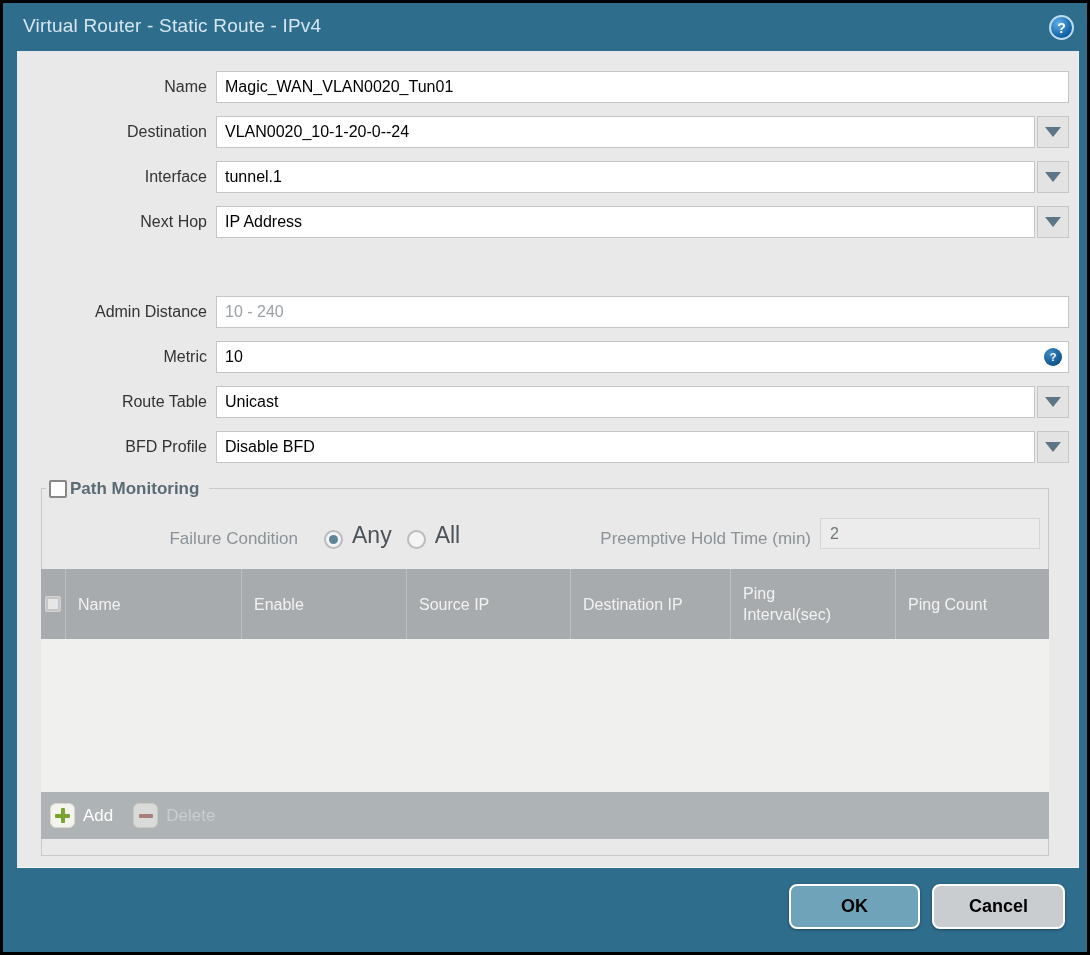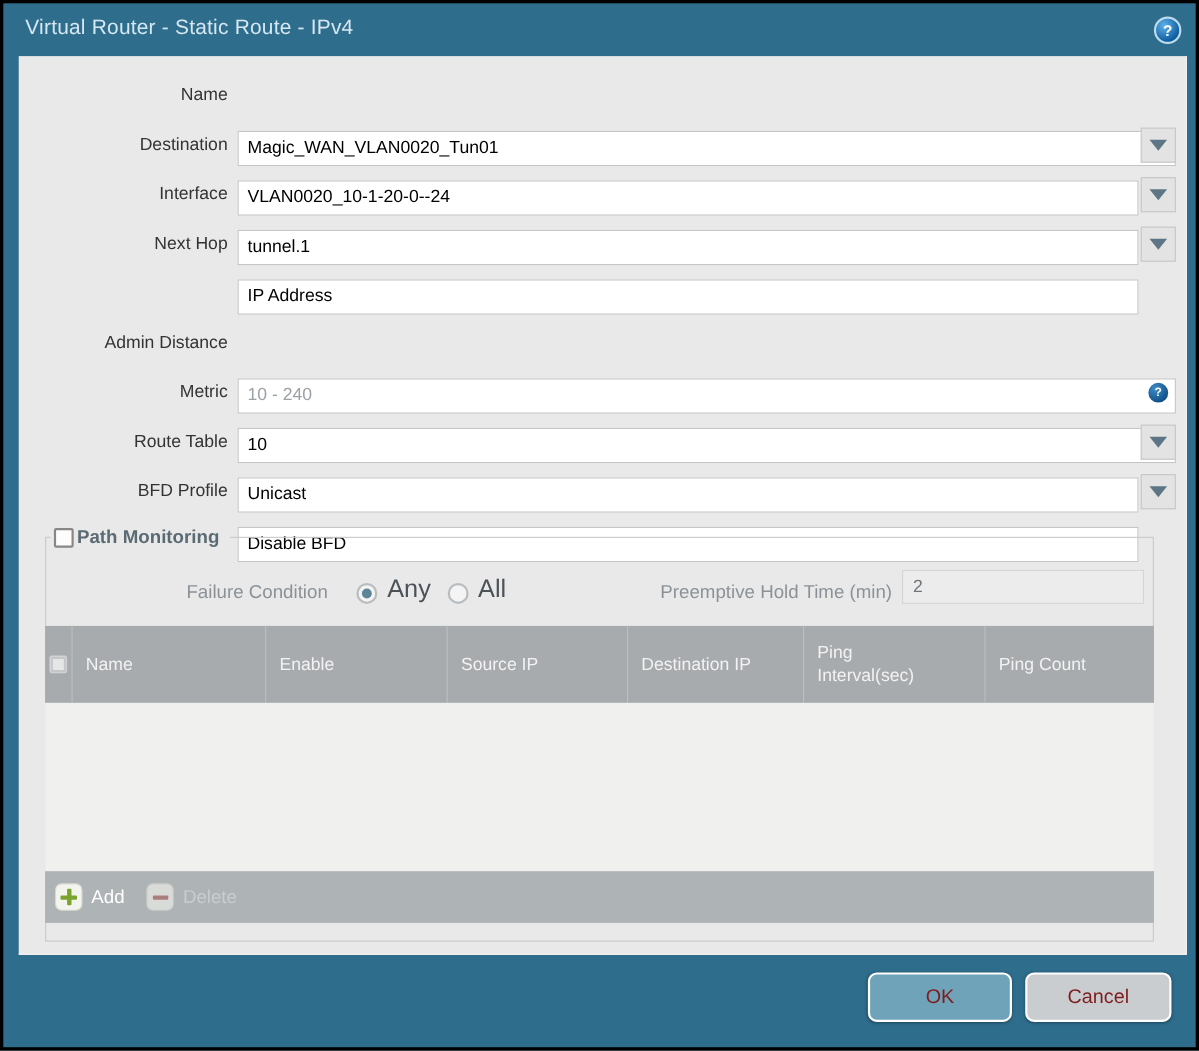--- a/index.html
+++ b/index.html
@@ -35,21 +35,20 @@
   .form-label {
     width:199px; flex-shrink:0; text-align:right; padding-right:9px;
     line-height:32px; font-size:16px; color:#333;
     white-space:nowrap; overflow:hidden;
   }
   .input-wrap { flex:1; display:flex; position:relative; }
   .txt {
     flex:1; min-width:0; height:32px; border:1px solid #c5c5c5; background:#fff;
     font-family:"Liberation Sans",sans-serif; font-size:16px; color:#000; padding:0 8px;
     outline:none;
-    margin-top:48px;
   }
   .txt::placeholder { color:#9ba1a5; opacity:1; }
   .dd-btn {
     width:32px; height:32px; margin-left:2px; background:#e3e3e3;
     border:1px solid #c6c6c6; display:flex; align-items:center; justify-content:center;
     cursor:pointer;
   }
   .tri-down {
     width:0; height:0; border-left:8px solid transparent;
     border-right:8px solid transparent; border-top:10px solid #5d7584;
@@ -125,22 +124,22 @@
   .icon-minus::before {
     content:""; position:absolute; background:#a95f5f; border-radius:1px;
     left:5px; top:10px; width:14px; height:4px;
   }
   .add-label { color:#fff; font-size:17px; }
   .del-label { color:#c9cdd0; font-size:17px; }
 
   
   .btn {
     position:absolute; top:881px; height:45px; border:2px solid #fff; border-radius:8px;
-    font-family:"Liberation Sans",sans-serif; font-size:18px; color:#7f1d1d;
-    cursor:pointer; box-shadow:0 1px 3px rgba(0,0,0,.35);
+    font-family:"Liberation Sans",sans-serif; font-size:18px; color:#000000;
+    cursor:pointer; box-shadow:0 1px 3px rgba(0,0,0,.35);font-weight:bold;
   }
   .btn-ok { left:786px; width:131px; background:#6fa3ba; }
   .btn-cancel { left:929px; width:133px; background:#c9cdd0; }
 </style>
 </head>
 <body>
 
 <div class="frame">
 
   <div class="titlebar">

